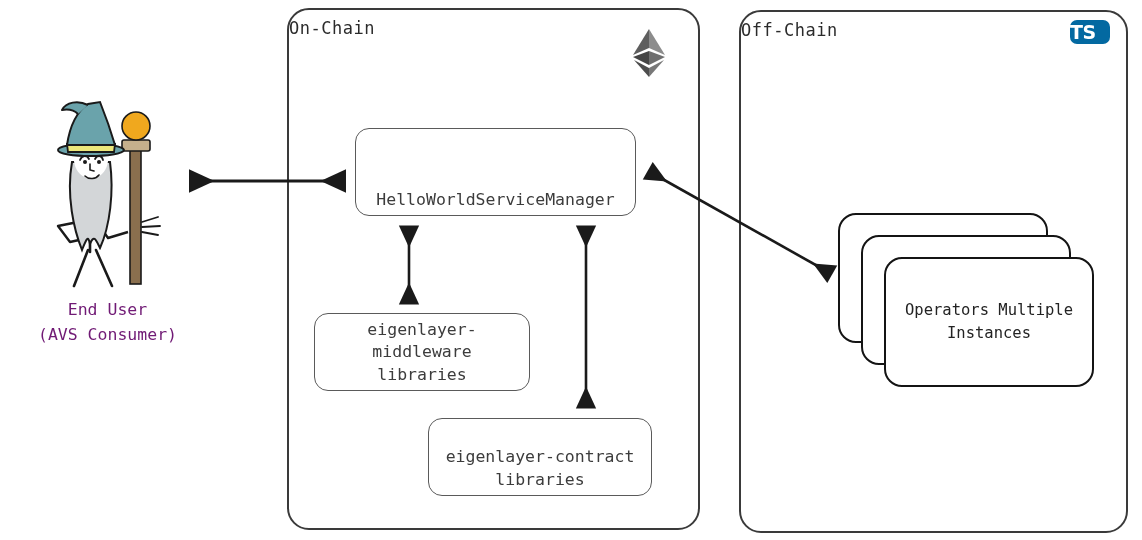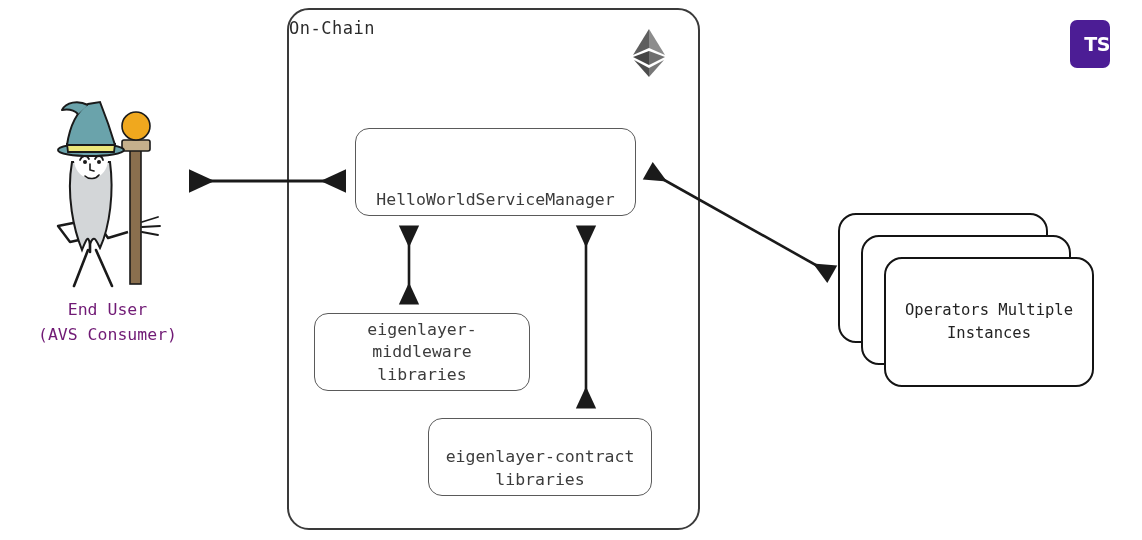--- a/index.html
+++ b/index.html
@@ -74,26 +74,26 @@
   svg.overlay {
     position: absolute;
     top: 0; left: 0;
     width: 1142px;
     height: 540px;
     pointer-events: none;
   }
   .ts-logo {
     position: absolute;
     width: 40px;
-    height: 48px;
+    height: 24px;
     border-radius: 7px;
-    background: #4c1d95;
+    background: #0369a1;
     display: flex;
     align-items: center;
-    justify-content: flex-end;
+    justify-content: flex-start;
     color: #ffffff;
     font-weight: bold;
     font-size: 19px;
     font-family: "DejaVu Sans", "Liberation Sans", sans-serif;
     letter-spacing: -0.5px;
   }
 </style>
 </head>
 <body>
 
@@ -107,20 +107,23 @@
     <svg viewBox="0 0 40 52" width="40" height="52">
       <polygon points="20,2 20,21 36,28" fill="#8c8c8c"></polygon>
       <polygon points="20,2 4,28 20,21" fill="#5e5e5e"></polygon>
       <polygon points="20,24 20,38 36,30" fill="#6f6f6f"></polygon>
       <polygon points="20,24 4,30 20,38" fill="#454545"></polygon>
       <polygon points="20,41 20,50 35,33" fill="#787878"></polygon>
       <polygon points="20,41 5,33 20,50" fill="#4d4d4d"></polygon>
     </svg>
   </div>
 
+  <div class="panel" style="left:739px; top:10px; width:389px; height:523px;">
+    <div class="panel-title">Off-Chain</div>
+  </div>
 
   <div class="ts-logo" style="left:1070px; top:20px;">
     <span>TS</span>
   </div>
 
   <div style="position:absolute; left:30px; top:100px; width:145px; height:190px;">
     <svg viewBox="0 0 145 190" width="145" height="190">
 
       <rect x="100" y="48" width="11" height="136" fill="#8a6f4e" stroke="#1a1a1a" stroke-width="1.6"></rect>
       <rect x="92" y="40" width="28" height="11" rx="2" fill="#c5b08c" stroke="#1a1a1a" stroke-width="1.6"></rect>

